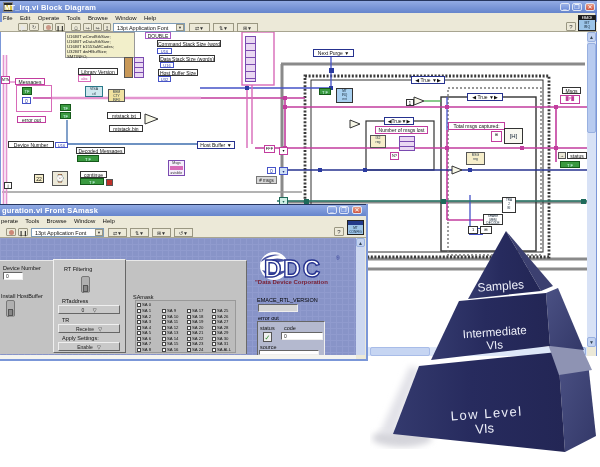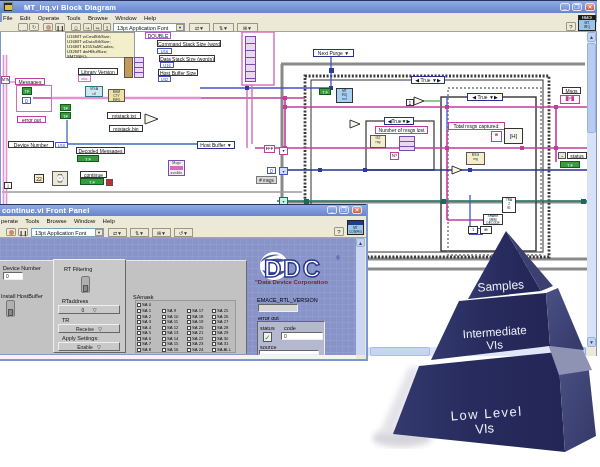--- a/index.html
+++ b/index.html
@@ -21,21 +21,21 @@
 .fld{position:absolute;background:#fff;border-top:1px solid #666;border-left:1px solid #666;border-right:1px solid #eee;border-bottom:1px solid #eee;font-size:5px;color:#222;padding-left:2px;line-height:7px;}
 .glabel{position:absolute;font-size:5.5px;color:#111;white-space:nowrap;}
 </style></head>
 <body>
 
 <div class="abs" id="bdwin" style="left:0;top:0;width:597px;height:356px;background:#ece9d8;border-right:2px solid #7b97d8;border-left:2px solid #7b97d8;border-bottom:2px solid #7b97d8;"></div>
 <div class="tbar" style="left:0;top:0;width:597px;"></div>
 <div class="abs" style="left:3px;top:2px;width:10px;height:10px;background:#2a2a2a;border:1px solid #888;">
     <div style="position:absolute;left:1px;top:2px;width:7px;height:5px;background:#d8c040;"></div>
   </div>
-<div class="ttxt" style="left:24px;text-align:center;">MT_Irq.vi Block Diagram</div>
+<div class="ttxt" style="left:4px;text-align:center;">MT_Irq.vi Block Diagram</div>
 <div class="wbtn" style="left:560px;top:3px;">_</div>
 <div class="wbtn" style="left:572px;top:3px;">❐</div>
 <div class="wbtn wclose" style="left:585px;top:3px;">✕</div>
 
 <div class="mtxt" style="left:3px;top:15px;">File&nbsp; Edit&nbsp; Operate&nbsp; Tools&nbsp; Browse&nbsp; Window&nbsp; Help</div>
 
 <div class="abs" style="left:0;top:22px;width:597px;height:10px;background:#ece9d8;border-bottom:1px solid #a8a591;"></div>
 <div class="tb" style="left:18px;top:23px;width:10px;height:8px;">
     <div style="position:absolute;left:2px;top:1px;width:0;height:0;border-left:5px solid #e8e8e8;border-top:3px solid transparent;border-bottom:3px solid transparent;"></div>
   </div>
@@ -194,21 +194,21 @@
 <div class="abs" style="left:587px;top:43px;width:9px;height:90px;background:#b8cbf0;border:1px solid #98b0e0;border-radius:2px;"></div>
 <div class="abs" style="left:587px;top:337px;width:9px;height:10px;background:#c2d2f0;border:1px solid #98b0e0;border-radius:2px;font-size:5px;color:#345;text-align:center;line-height:9px;">▼</div>
 
 <div class="abs" style="left:1px;top:347px;width:586px;height:9px;background:#dde7f8;"></div>
 <div class="abs" style="left:370px;top:347px;width:60px;height:9px;background:#c6d5f2;border:1px solid #a8bce8;border-radius:2px;"></div>
 <div class="abs" style="left:577px;top:347px;width:9px;height:9px;background:#c2d2f0;border:1px solid #98b0e0;border-radius:2px;font-size:5px;color:#345;text-align:center;line-height:8px;">►</div>
 <div class="abs" style="left:587px;top:347px;width:9px;height:9px;background:#ece9d8;"></div>
 
 <div class="abs" id="fpwin" style="left:0;top:204px;width:368px;height:157px;background:#ece9d8;border-right:2px solid #7b97d8;border-bottom:2px solid #7b97d8;"></div>
 <div class="tbar" style="left:0;top:204px;width:366px;height:12px;"></div>
-<div class="ttxt" style="left:2px;top:206px;">continue.vi Front Panel</div>
+<div class="ttxt" style="left:2px;top:206px;">guration.vi Front SAmask</div>
 <div class="wbtn" style="left:327px;top:206px;">_</div>
 <div class="wbtn" style="left:339px;top:206px;">❐</div>
 <div class="wbtn wclose" style="left:352px;top:206px;">✕</div>
 <div class="mtxt" style="left:1px;top:218px;">perate&nbsp; Tools&nbsp; Browse&nbsp; Window&nbsp; Help</div>
 <div class="abs" style="left:0;top:226px;width:366px;height:12px;background:#ece9d8;border-bottom:1px solid #a8a591;"></div>
 <div class="tb" style="left:6px;top:228px;width:10px;height:8px;">
     <div style="position:absolute;left:2px;top:1px;width:5px;height:5px;border-radius:50%;background:#c87;"></div>
   </div>
 <div class="tb" style="left:18px;top:228px;width:10px;height:8px;font-size:5px;color:#222;text-align:center;line-height:8px;font-weight:bold;">❙❙</div>
 <div class="combo" style="left:31px;top:228px;width:73px;height:9px;">13pt Application Font</div>

